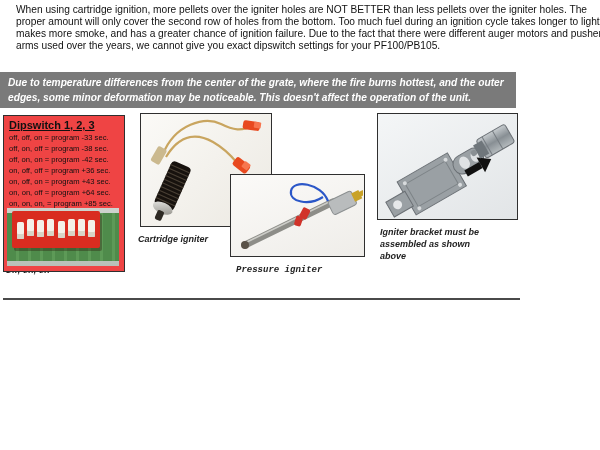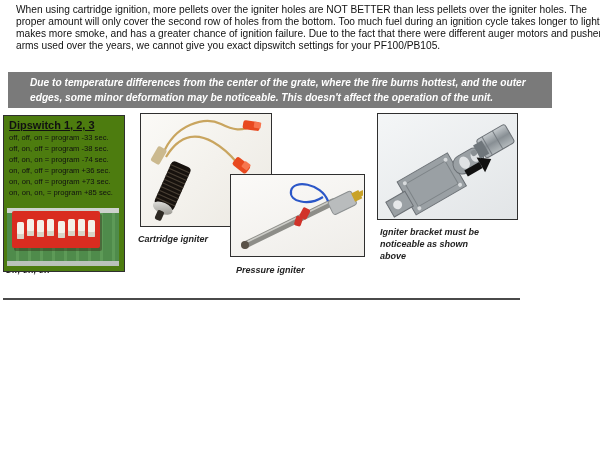--- a/index.html
+++ b/index.html
@@ -5,29 +5,29 @@
   html,body{margin:0;padding:0;}
   body{
     width:600px;height:450px;position:relative;overflow:hidden;
     background:#ffffff;font-family:"Liberation Sans",sans-serif;color:#1a1a1a;
   }
   .intro{
     position:absolute;left:16px;top:4px;width:588px;
     font-size:10.2px;line-height:12px;color:#111;
   }
   .banner{
-    position:absolute;left:8px;top:72px;width:500px;height:28px;
+    position:absolute;left:0;top:72px;width:500px;height:28px;
     background:#7a7a7a;color:#ffffff;font-weight:bold;font-style:italic;
-    font-size:10.2px;line-height:14.5px;padding:4px 22px;
+    font-size:10.2px;line-height:14.5px;padding:4px 8px;
   }
   .photo-box{
     position:absolute;border:1.5px solid #2f2f2f;box-sizing:border-box;
   }
   .dip-box{
-    left:3px;top:115px;width:122px;height:157px;background:#4d7c0f;z-index:1;
+    left:3px;top:115px;width:122px;height:157px;background:#ef4444;z-index:1;
   }
   .dip-title{
     margin:3px 5px 2px 5px;font-size:11px;font-weight:600;
     text-decoration:underline;color:#111;
   }
   .dip-list{margin:1px 5px 0 5px;font-size:7.6px;line-height:10px;color:#111;}
   .ds-photo{
     position:absolute;left:3px;top:92px;width:112px;height:58px;
     background:linear-gradient(#ced3ce,#b9c1b8);
   }
@@ -61,41 +61,42 @@
   .bracket-fig{
     left:377px;top:113px;width:141px;height:107px;
     background:linear-gradient(150deg,#f4f6f7,#e2e5e7);
   }
   .caption{
     position:absolute;font-size:9px;font-weight:bold;font-style:italic;color:#222;
     line-height:12px;
   }
   .cap-dip{left:5px;top:264px;}
   .cap-cart{left:138px;top:233px;}
-  .cap-press{left:236px;top:264px;}
+  .cap-press{left:236px;top:264px;font-family:Liberation Mono, monospace;}
   .cap-bracket{left:380px;top:226px;width:104px;}
   .rule{
     position:absolute;left:3px;top:298px;width:517px;height:2px;background:#4a4a4a;
   }
   svg{display:block;}
 </style>
 </head>
 <body>
 
 <div class="intro">When using cartridge ignition, more pellets over the igniter holes are NOT BETTER than less pellets over the igniter holes. The proper amount will only cover the second row of holes from the bottom. Too much fuel during an ignition cycle takes longer to light, makes more smoke, and has a greater chance of ignition failure. Due to the fact that there were different auger motors and pusher arms used over the years, we cannot give you exact dipswitch settings for your PF100/PB105.</div>
 
 <div class="banner">Due to temperature differences from the center of the grate, where the fire burns hottest, and the outer edges, some minor deformation may be noticeable. This doesn't affect the operation of the unit.</div>
 
 <div class="photo-box dip-box">
   <div class="dip-title">Dipswitch 1, 2, 3</div>
   <div class="dip-list">off, off, on = program -33 sec.</div>
   <div class="dip-list">off, on, off = program -38 sec.</div>
-  <div class="dip-list">off, on, on = program -74 sec.</div>
+  <div class="dip-list">off, on, on = program -42 sec.</div>
   <div class="dip-list">on, off, off = program +36 sec.</div>
-  <div class="dip-list">on, on, off = program +73 sec.</div>
+  <div class="dip-list">on, off, on = program +43 sec.</div>
+  <div class="dip-list">on, on, off = program +64 sec.</div>
   <div class="dip-list">on, on, on, = program +85 sec.</div>
 
   <div class="ds-photo">
     <div class="ds-pcb"></div>
     <div class="ds-red" style="background:#d92c20;">
       <div class="ds-slider"></div>
       <div class="ds-slider"></div>
       <div class="ds-slider"></div>
       <div class="ds-slider"></div>
       <div class="ds-slider"></div>
@@ -206,15 +207,15 @@
       <circle cx="93" cy="28" r="3" fill="#8a9094"></circle>
       <line x1="108" y1="18" x2="108" y2="39" stroke="#757b80" stroke-width="1"></line>
       <line x1="120" y1="18" x2="120" y2="39" stroke="#757b80" stroke-width="1"></line>
     </g>
   </svg>
 </div>
 
 <div class="caption cap-dip">Off, on, on</div>
 <div class="caption cap-cart">Cartridge igniter</div>
 <div class="caption cap-press">Pressure igniter</div>
-<div class="caption cap-bracket">Igniter bracket must be noticeable as shown above</div>
+<div class="caption cap-bracket">Igniter bracket must be assembled as shown above</div>
 
 <div class="rule"></div>
 
 </body></html>

